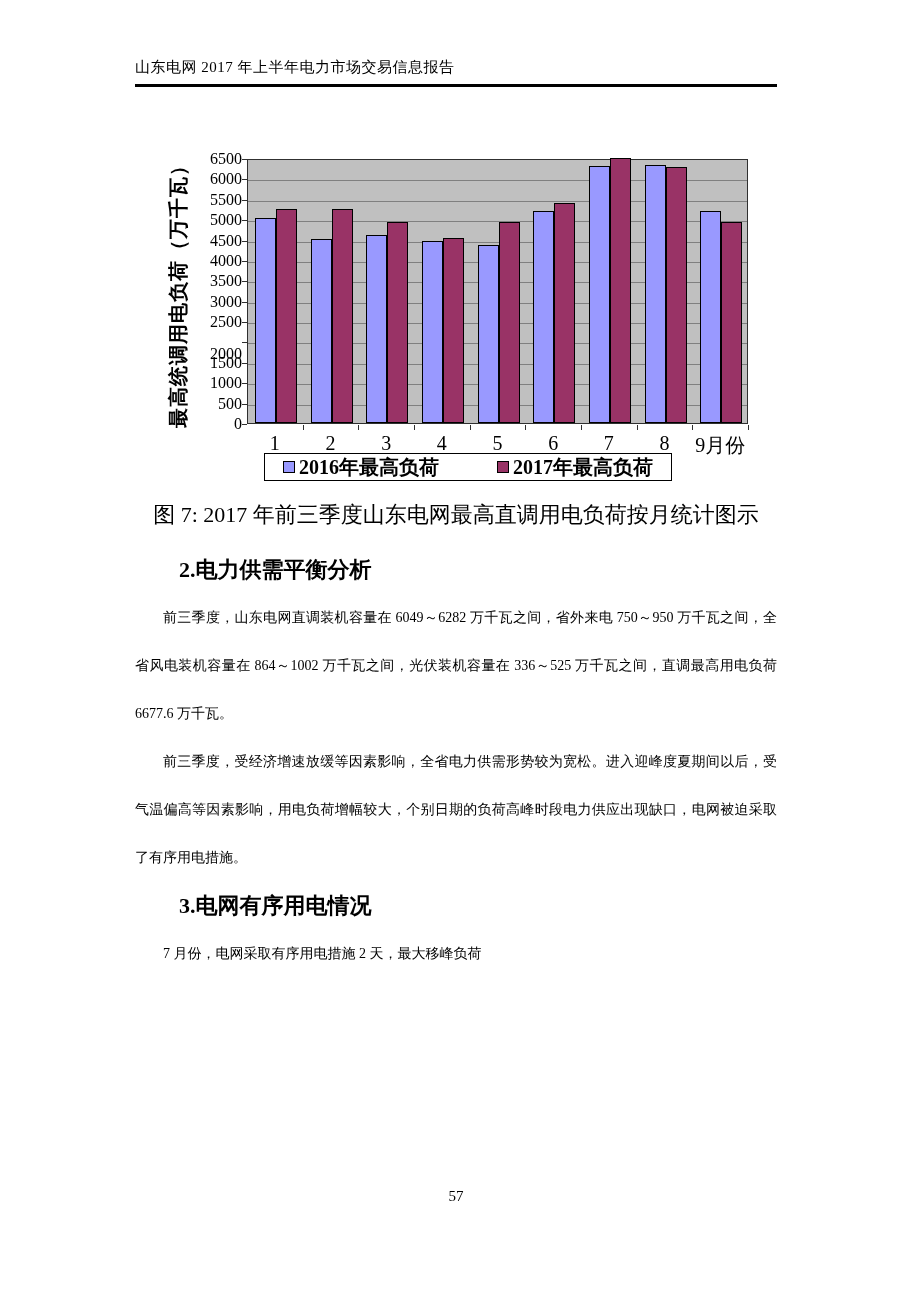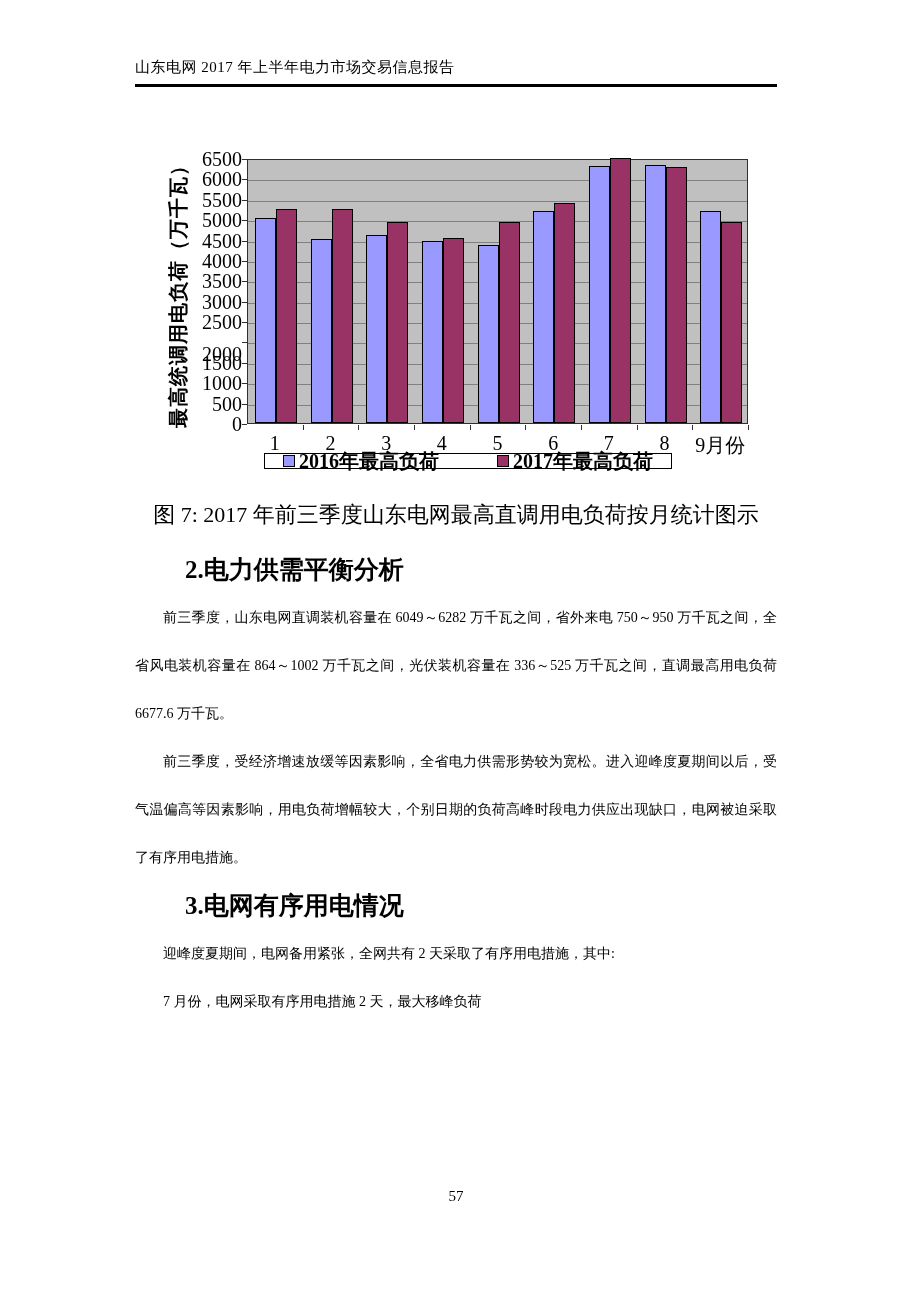--- a/index.html
+++ b/index.html
@@ -42,55 +42,55 @@
   .gridline {
     position: absolute; left: 0; width: 100%; height: 1px;
     background: #808080;
   }
   .bar {
     position: absolute; bottom: 0;
     border: 1px solid #000;
   }
   .ytick {
     position: absolute; width: 62px; left: 20px;
-    text-align: right; font-size: 20px; line-height: 20px;
+    text-align: right; font-size: 16px; line-height: 20px;
   }
   .ytickmark {
     position: absolute; width: 5px; height: 1px; left: 82px;
     background: #303030;
   }
   .xtick {
     position: absolute; top: 292px; width: 90px;
     text-align: center; font-size: 20px;
   }
   .xtickmark {
     position: absolute; top: 285px; width: 1px; height: 5px;
     background: #303030;
   }
   .legend {
     position: absolute; top: 313px; left: 50%;
     transform: translateX(-50%);
-    width: 408px; height: 16px;
+    width: 408px; height: 28px;
     border: 1px solid #000; background: #fff;
     display: flex; align-items: center; justify-content: center;
     gap: 58px;
   }
   .legend-item { display: flex; align-items: center; gap: 4px; }
   .legend-swatch { width: 12px; height: 12px; border: 1px solid #000; }
   .legend-label { font-size: 20px; font-weight: bold; }
   
   .caption {
     position: absolute; left: 135px; top: 500px; width: 642px;
     text-align: center; font-size: 22px;
   }
   .content {
     position: absolute; left: 135px; top: 546px; width: 642px;
   }
   .sec-heading {
-    font-size: 25px; font-weight: bold;
+    font-size: 22px; font-weight: bold;
     line-height: 48px;
     text-indent: 2em;
   }
   .content p {
     font-size: 14px; line-height: 48px;
     text-align: justify;
     text-indent: 2em;
   }
   .footer {
     position: absolute; left: 0; top: 1188px; width: 100%;
@@ -200,19 +200,18 @@
       <div class="xtickmark" style="left: 588px;"></div>
     </div>
 
   <p class="caption">图 7: 2017 年前三季度山东电网最高直调用电负荷按月统计图示</p>
 
   <div class="content">
     <div class="sec-heading">2.电力供需平衡分析</div>
     <p>前三季度，山东电网直调装机容量在 6049～6282 万千瓦之间，省外来电 750～950 万千瓦之间，全省风电装机容量在 864～1002 万千瓦之间，光伏装机容量在 336～525 万千瓦之间，直调最高用电负荷 6677.6 万千瓦。</p>
     <p>前三季度，受经济增速放缓等因素影响，全省电力供需形势较为宽松。进入迎峰度夏期间以后，受气温偏高等因素影响，用电负荷增幅较大，个别日期的负荷高峰时段电力供应出现缺口，电网被迫采取了有序用电措施。</p>
     <div class="sec-heading">3.电网有序用电情况</div>
-    <p>迎峰度夏期间，电网备用紧张，全网共有 2 天采取了有序用电措施，其中:</p>
     <p>7 月份，电网采取有序用电措施 2 天，最大移峰负荷</p>
   </div>
 
   <div class="footer">57</div>
 
 </div>
 
 </body></html>

